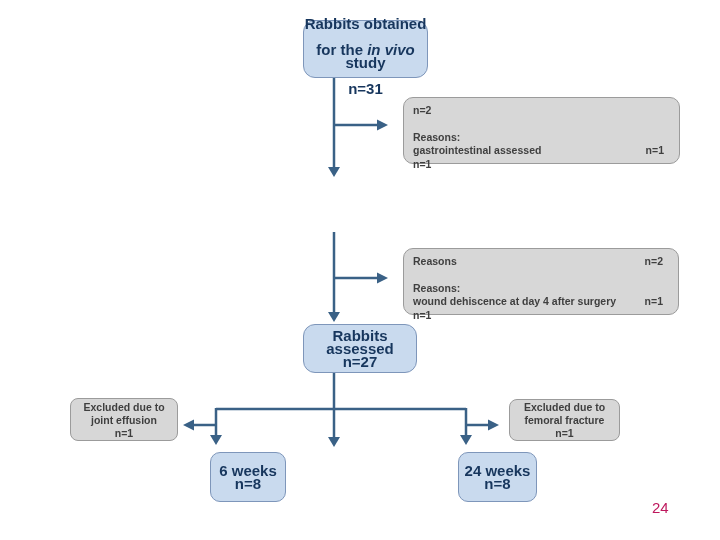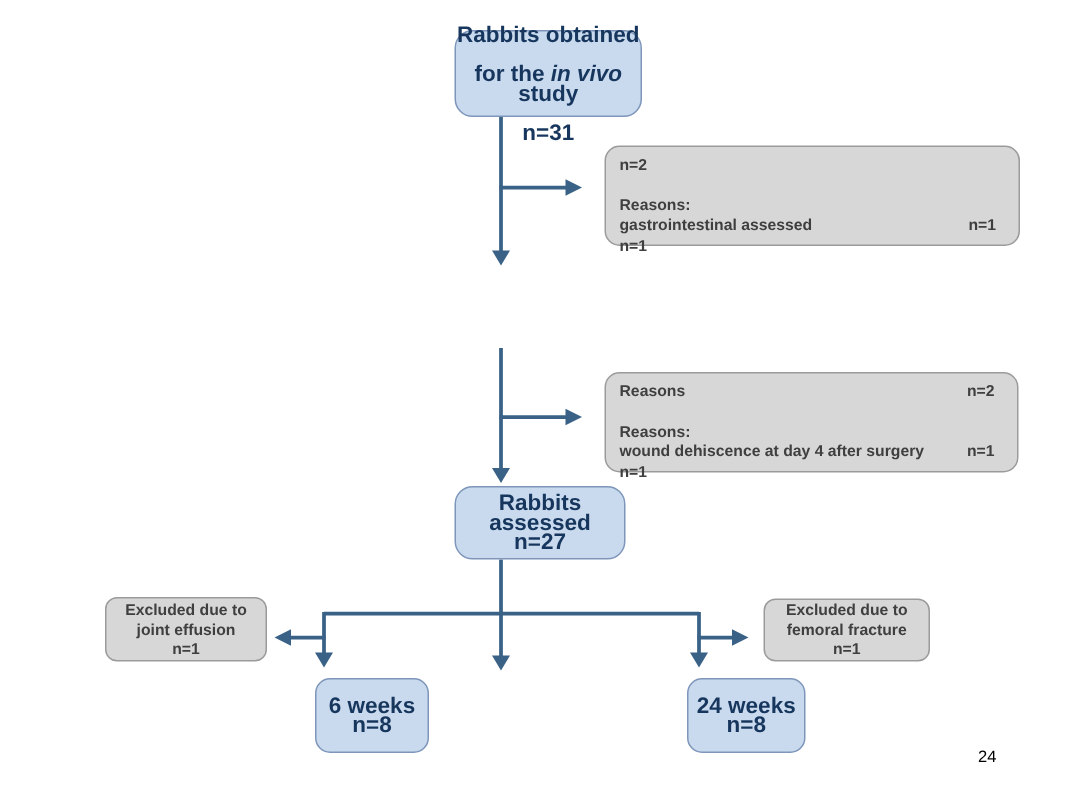--- a/index.html
+++ b/index.html
@@ -53,21 +53,21 @@
   #box-surgery  {left:273px;top:178px;width:125px;height:54px;}
   #box-excluded {left:403px;top:248px;width:276px;height:67px;}
   #box-assessed {left:273px;top:324px;width:114px;height:49px;}
   #box-joint    {left:70px; top:398px;width:108px;height:43px;}
   #box-femoral  {left:509px;top:399px;width:111px;height:42px;}
   #box-g1{left:180px;top:452px;width:76px;height:50px;border-radius:10px;}
   #box-g2{left:295px;top:452px;width:79px;height:50px;border-radius:10px;}
   #box-g3{left:428px;top:452px;width:79px;height:50px;border-radius:10px;}
   #page-number{
     position:absolute;left:652px;top:499px;
-    color:#000000;font-size:11px;
+    color:#be185d;font-size:15px;
   }
   line{stroke:var(--arrow,#3a6186);stroke-width:2.5;}
   polygon{fill:var(--arrow,#3a6186);}
 </style>
 </head>
 <body>
 
 <div id="canvas">
 
   <svg id="connectors" viewBox="0 0 720 540" xmlns="http://www.w3.org/2000/svg">

